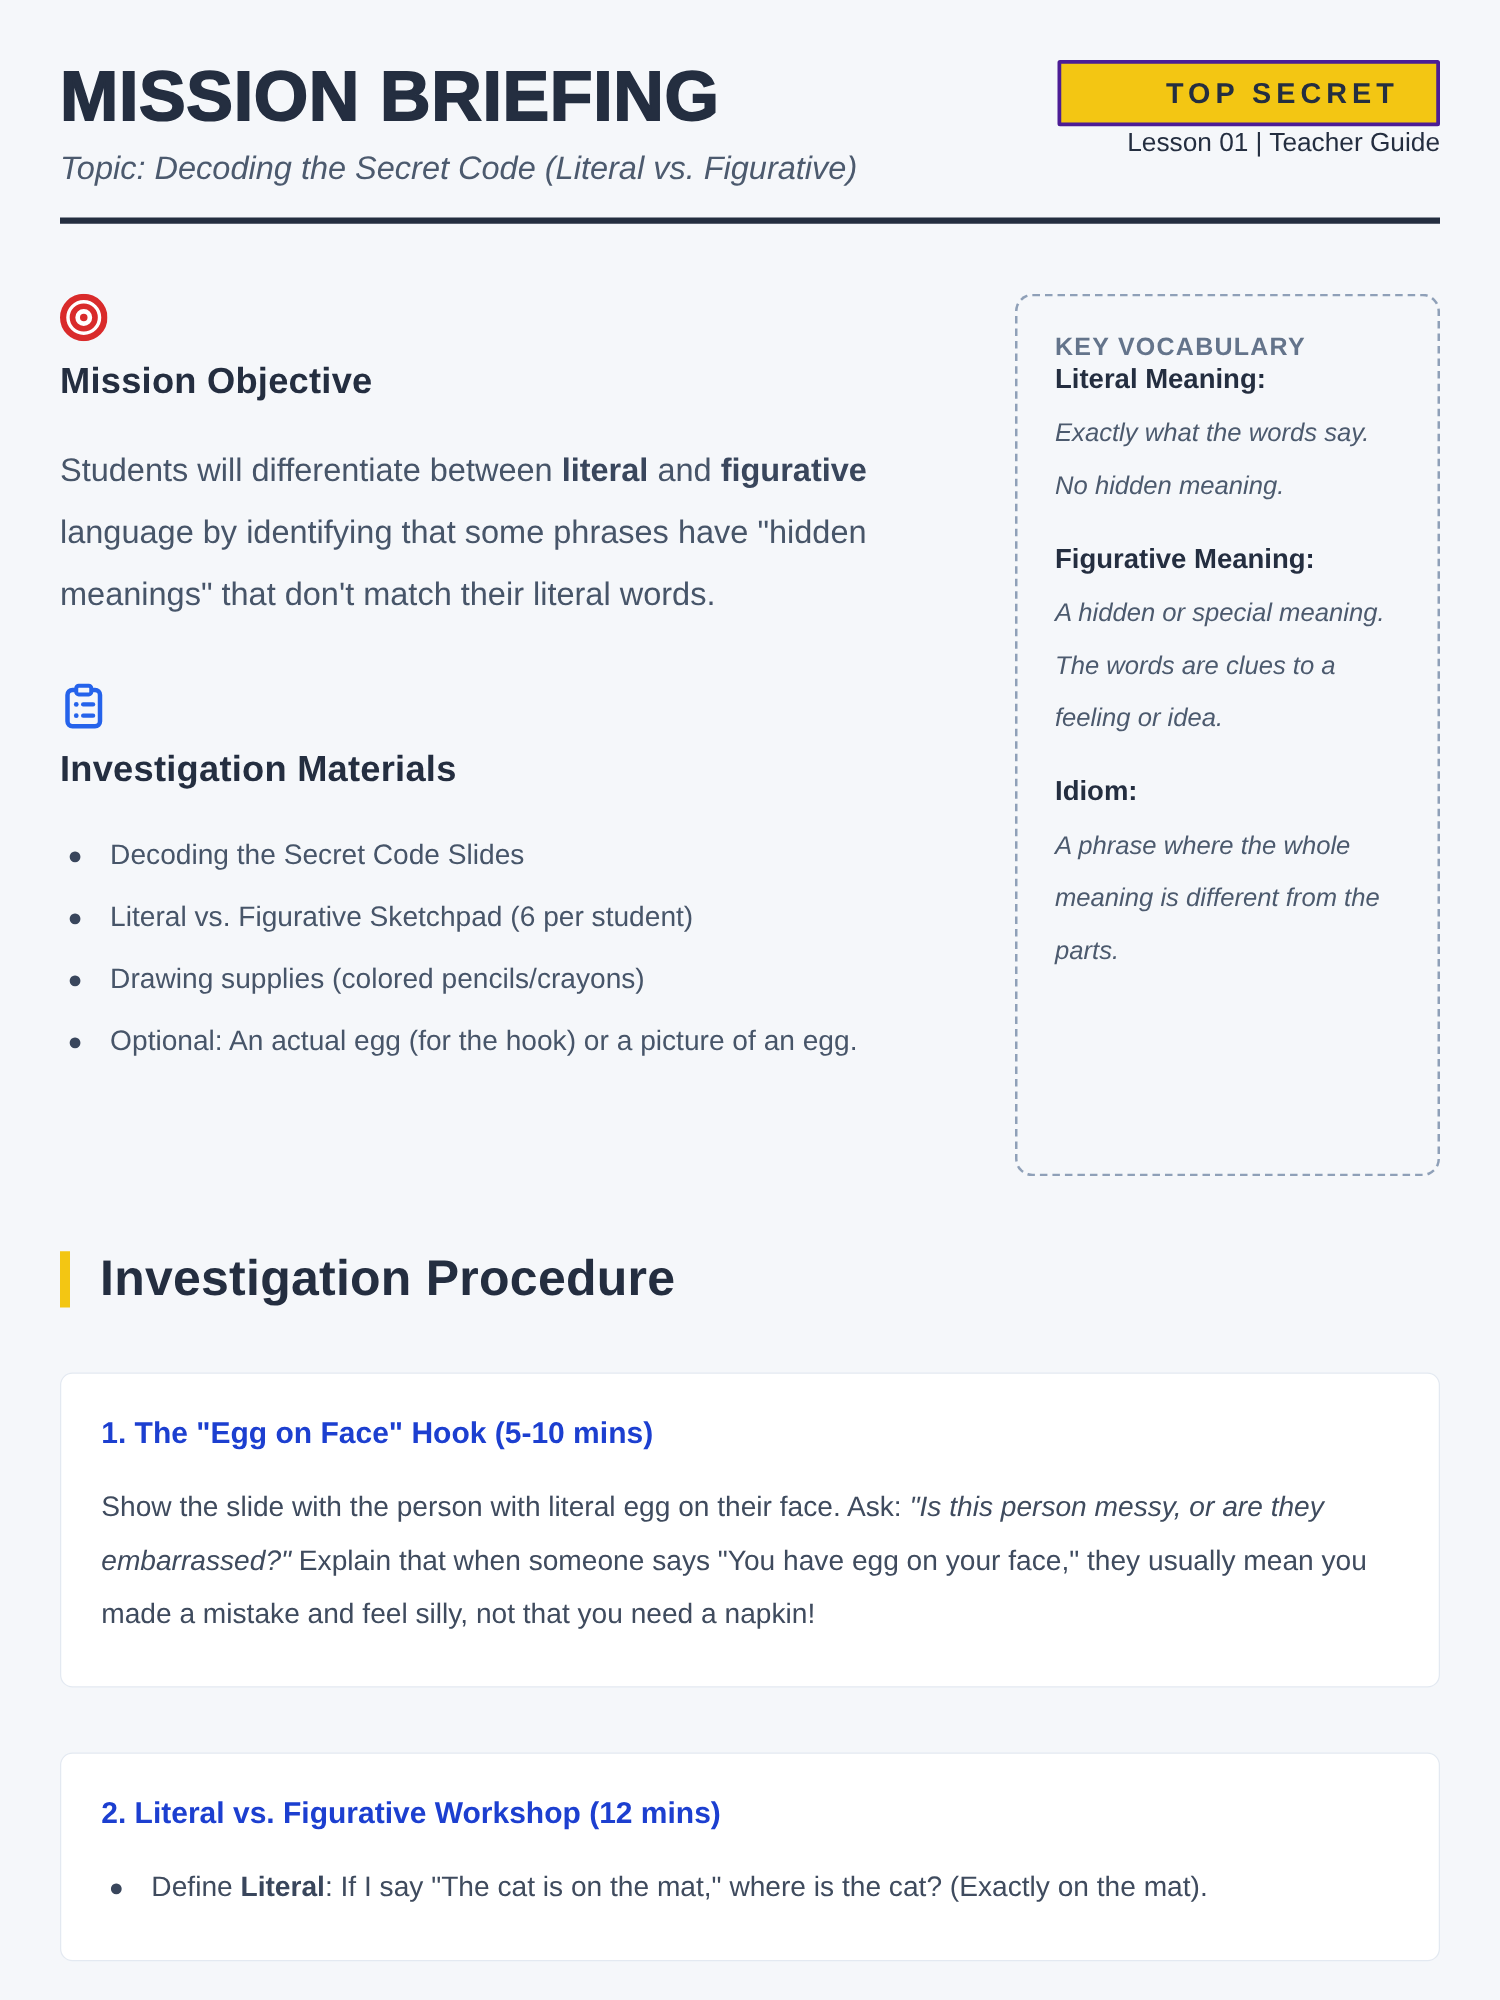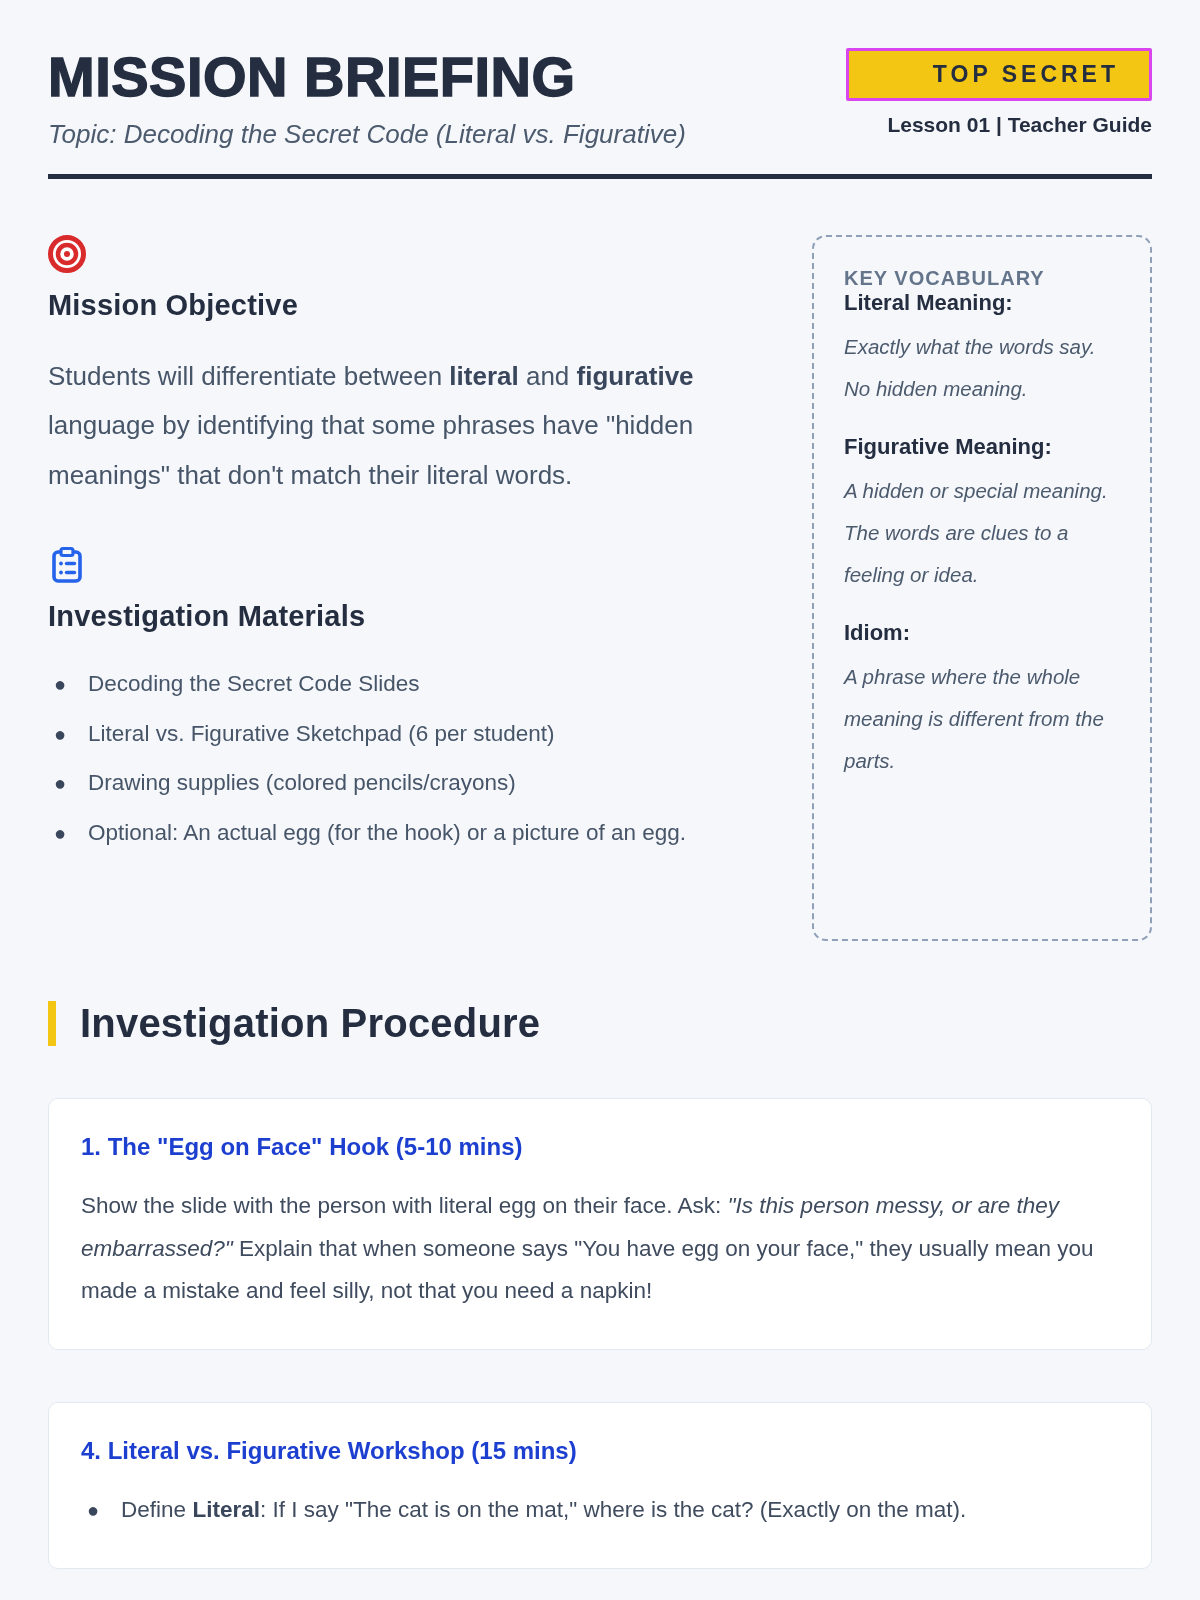--- a/index.html
+++ b/index.html
@@ -28,33 +28,33 @@
     margin-top: 12px;
     font-size: 26px;
     font-style: italic;
     color: #4c5a6e;
   }
   .header-right { width: 306px; flex-shrink: 0; text-align: right; }
   .top-secret-badge {
     display: block;
     width: 306px;
     background: #f3c613;
-    border: 3px solid #d946ef;
+    border: 3px solid #4c1d95;
     border-radius: 2px;
     padding: 10px 30px 10px 10px;
     text-align: right;
     font-size: 23px;
     font-weight: 700;
     letter-spacing: 4px;
     color: #242e40;
   }
   .lesson-info {
-    margin-top: 12px;
+    margin-top: 2px;
     font-size: 21px;
-    font-weight: 700;
+    font-weight: 400;
     color: #242e40;
   }
   .header-divider {
     border: none;
     border-top: 5px solid #242e40;
     margin-top: 24px;
     margin-bottom: 56px;
   }
 
   
@@ -229,15 +229,15 @@
 <div class="procedure-heading">
   <h2>Investigation Procedure</h2>
 </div>
 
 <div class="step-card">
   <div class="step-title">1. The "Egg on Face" Hook (5-10 mins)</div>
   <p class="step-body"><span>Show the slide with the person with literal egg on their face. Ask: </span><span class="seg-italic">"Is this person messy, or are they embarrassed?"</span><span> Explain that when someone says "You have egg on your face," they usually mean you made a mistake and feel silly, not that you need a napkin!</span></p>
 </div>
 
 <div class="step-card">
-  <div class="step-title">4. Literal vs. Figurative Workshop (15 mins)</div>
+  <div class="step-title">2. Literal vs. Figurative Workshop (12 mins)</div>
   <div class="step-body li"><span class="bullet">●</span><span><span>Define </span><span class="seg-bold">Literal</span><span>: If I say "The cat is on the mat," where is the cat? (Exactly on the mat).</span></span></div>
 </div>
 
 </body></html>

